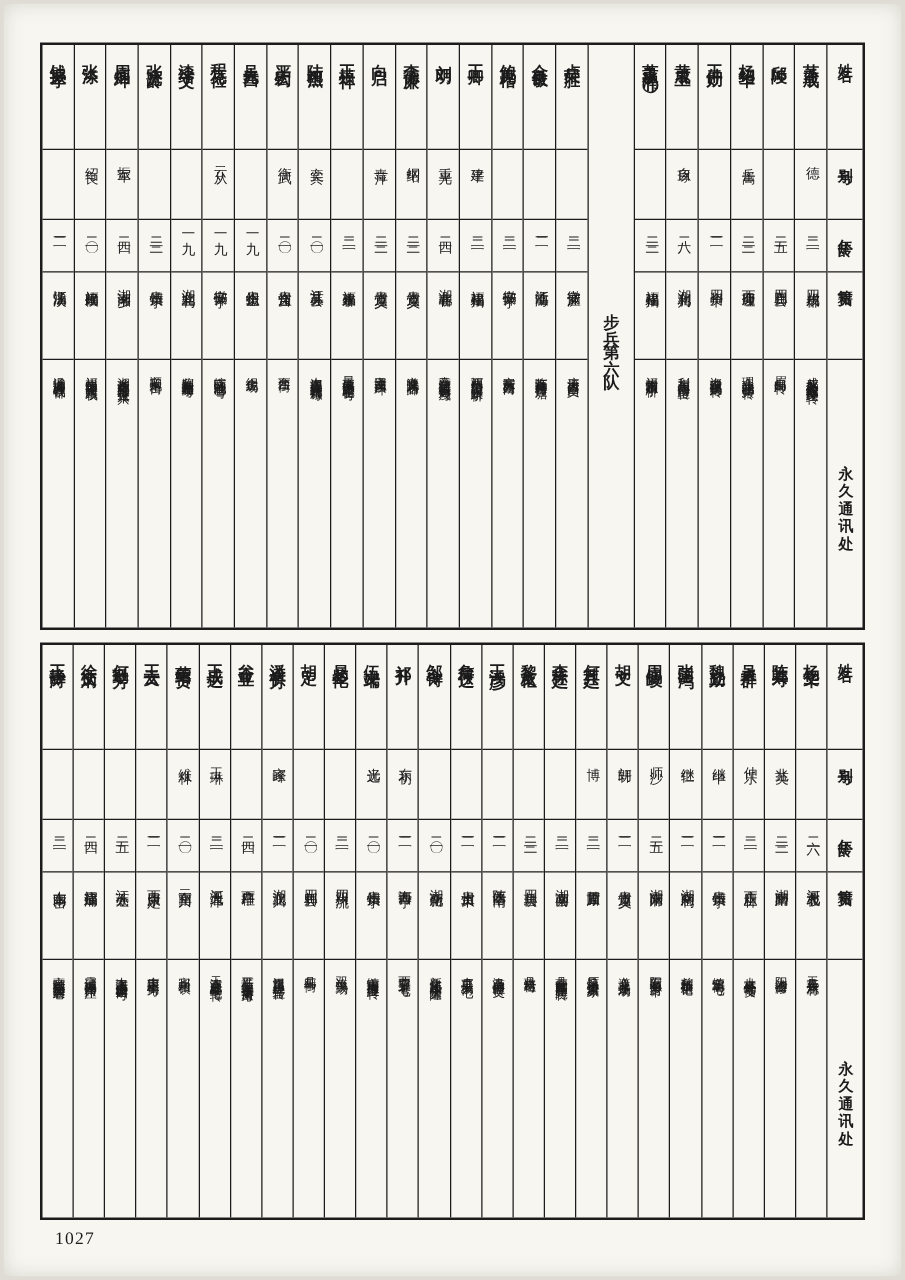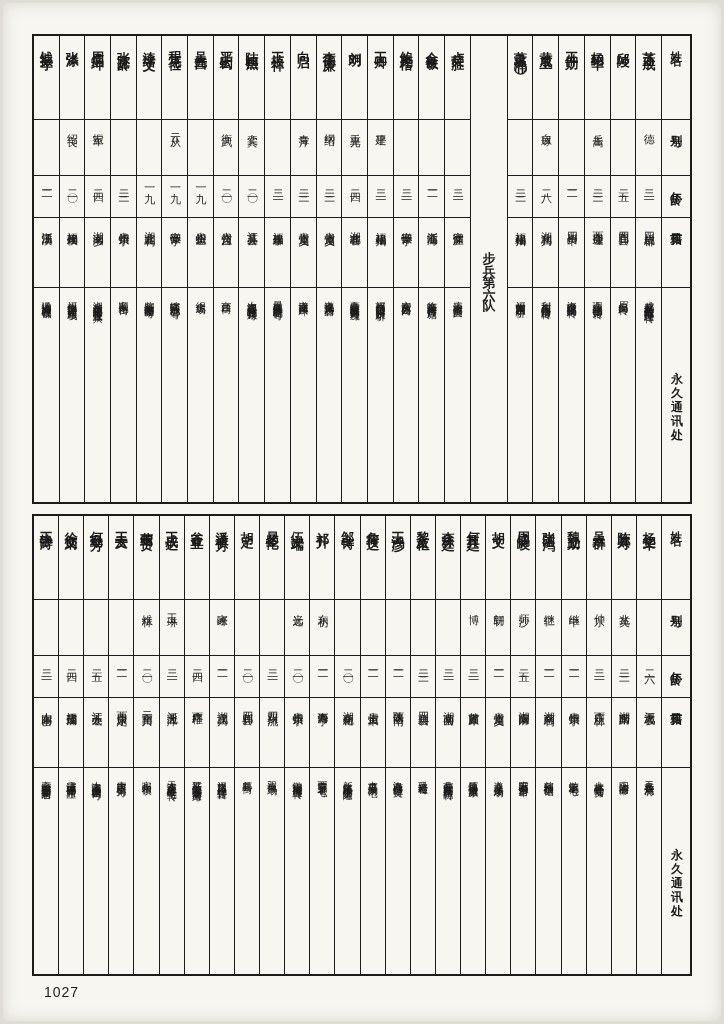--- a/index.html
+++ b/index.html
@@ -44,21 +44,21 @@
   .col.head .cell { justify-content:center; }
   .col.head .vtxt { font-size:12px; font-weight:700; }
   .col.head .cell.addr { align-items:center; }
   .col.head .cell.addr .vtxt { letter-spacing:14px; }
   .col.unit .cell {
     height:100%; border-bottom:none; align-items:center; justify-content:center;
   }
   .col.unit .vtxt { font-size:13px; font-weight:700; letter-spacing:12px; }
   .page-number {
     position:absolute; left:44px; bottom:24px;
-    font-size:14px; letter-spacing:1px; font-family:Liberation Sans, sans-serif;
+    font-size:14px; letter-spacing:1px; font-family:Liberation Serif, serif;
   }
 </style>
 </head>
 <body>
 
 <div class="page">
   <div class="content">
     <div class="roster-table t-top">
         <div class="col head">
           <div class="cell name h-name">

